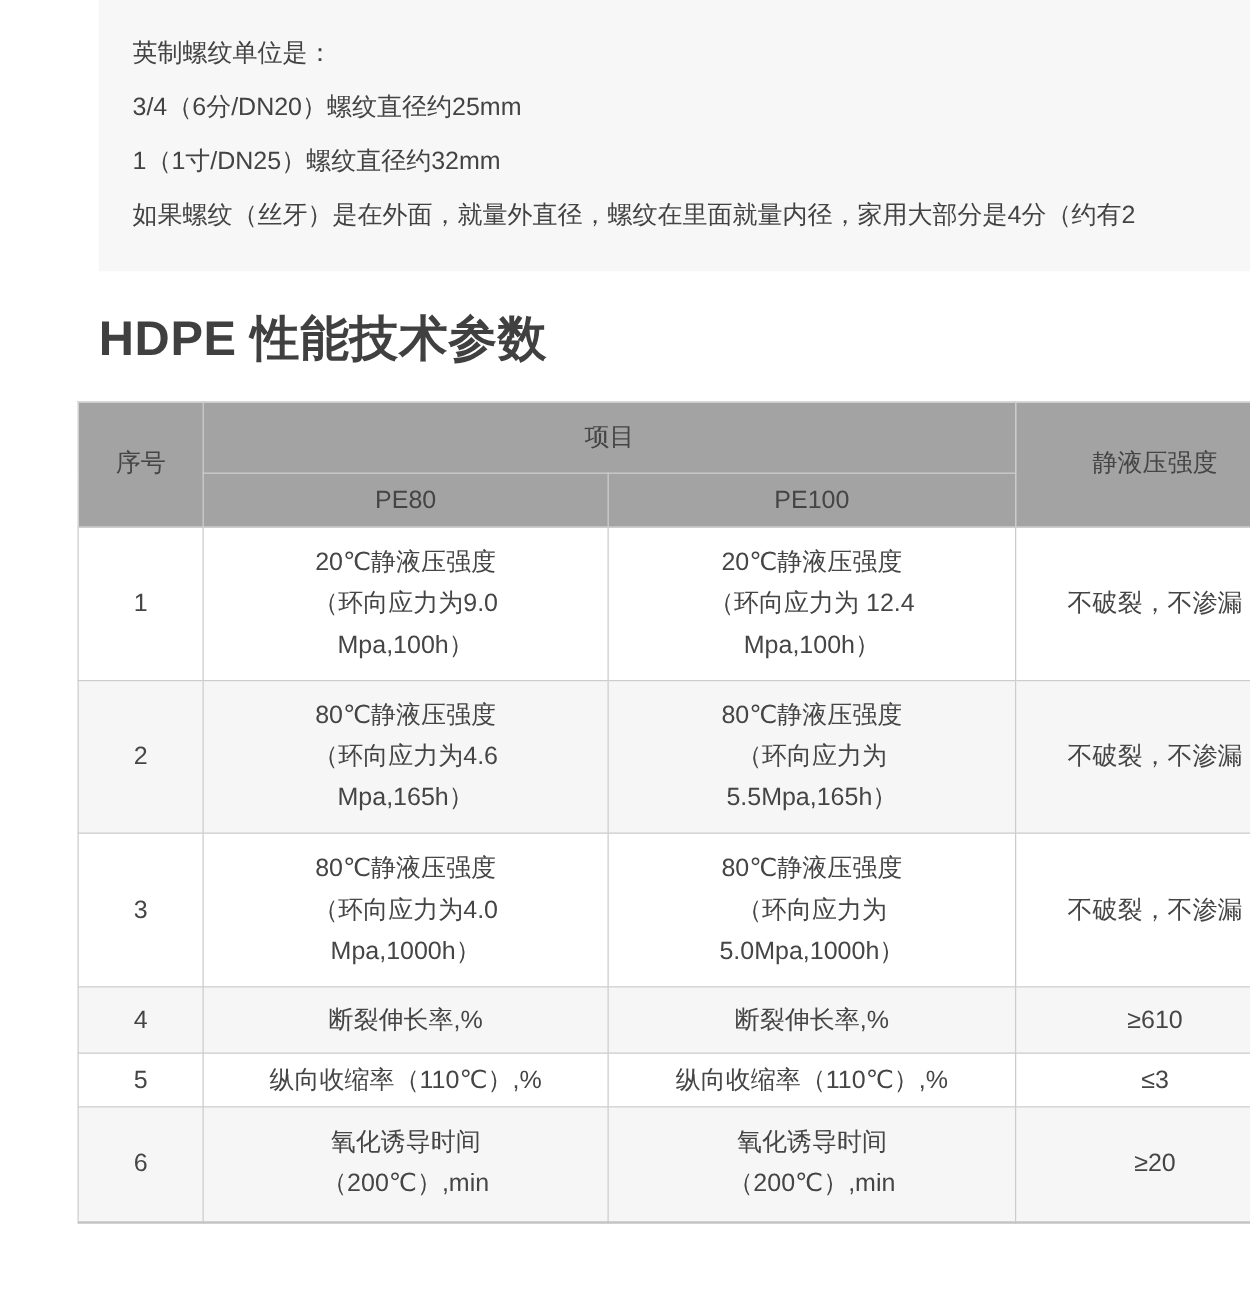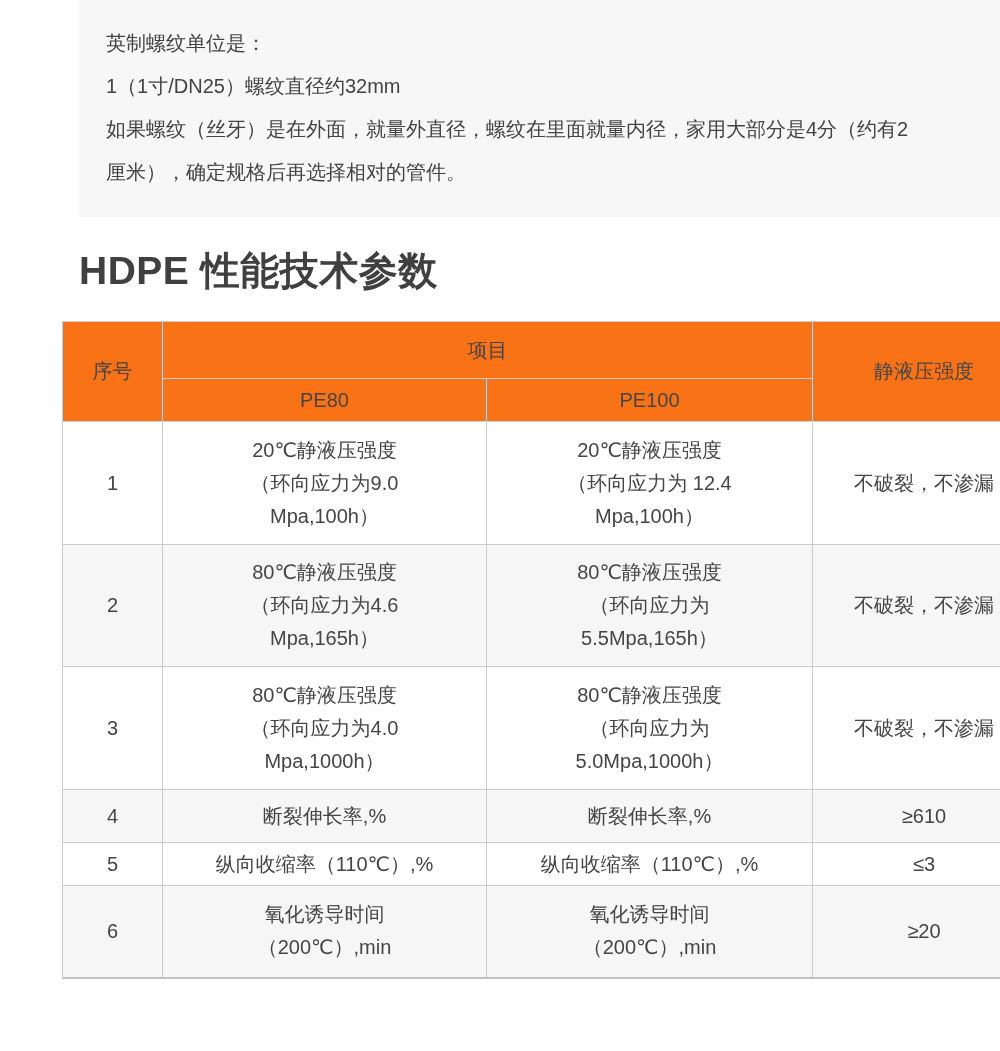--- a/index.html
+++ b/index.html
@@ -60,44 +60,44 @@
 
   table.spec th, table.spec td {
     border: 1px solid #cccccc;
     font-weight: normal;
     vertical-align: middle;
     padding: 4px 6px;
     white-space: pre-line;
     line-height: 33px;
   }
   table.spec thead th {
-    background: #f97316;
+    background: #a3a3a3;
     margin-top: 44px;
   }
   table.spec thead tr.row-group   { height: 57px; }
   table.spec thead tr.row-subhead { height: 43px; text-align: center; }
 
   table.spec tbody tr:nth-child(even) td { background: #f6f6f6; }
   table.spec tbody tr:nth-child(1) { height: 123px; }
   table.spec tbody tr:nth-child(2) { height: 122px; }
   table.spec tbody tr:nth-child(3) { height: 123px; }
   table.spec tbody tr:nth-child(4) { height: 53px;  }
   table.spec tbody tr:nth-child(5) { height: 43px;  }
   table.spec tbody tr:nth-child(6) { height: 92px;  }
 </style>
 </head>
 <body>
 
 <div class="page">
 
   <div class="note-box">
     <p>英制螺纹单位是：</p>
+    <p>3/4（6分/DN20）螺纹直径约25mm</p>
     <p>1（1寸/DN25）螺纹直径约32mm</p>
     <p>如果螺纹（丝牙）是在外面，就量外直径，螺纹在里面就量内径，家用大部分是4分（约有2</p>
-    <p>厘米），确定规格后再选择相对的管件。</p>
   </div>
 
   <h1 class="section-title">HDPE 性能技术参数</h1>
 
   <table class="spec">
     <colgroup>
       <col class="c-no">
       <col class="c-pe80">
       <col class="c-pe100">
       <col class="c-req">

